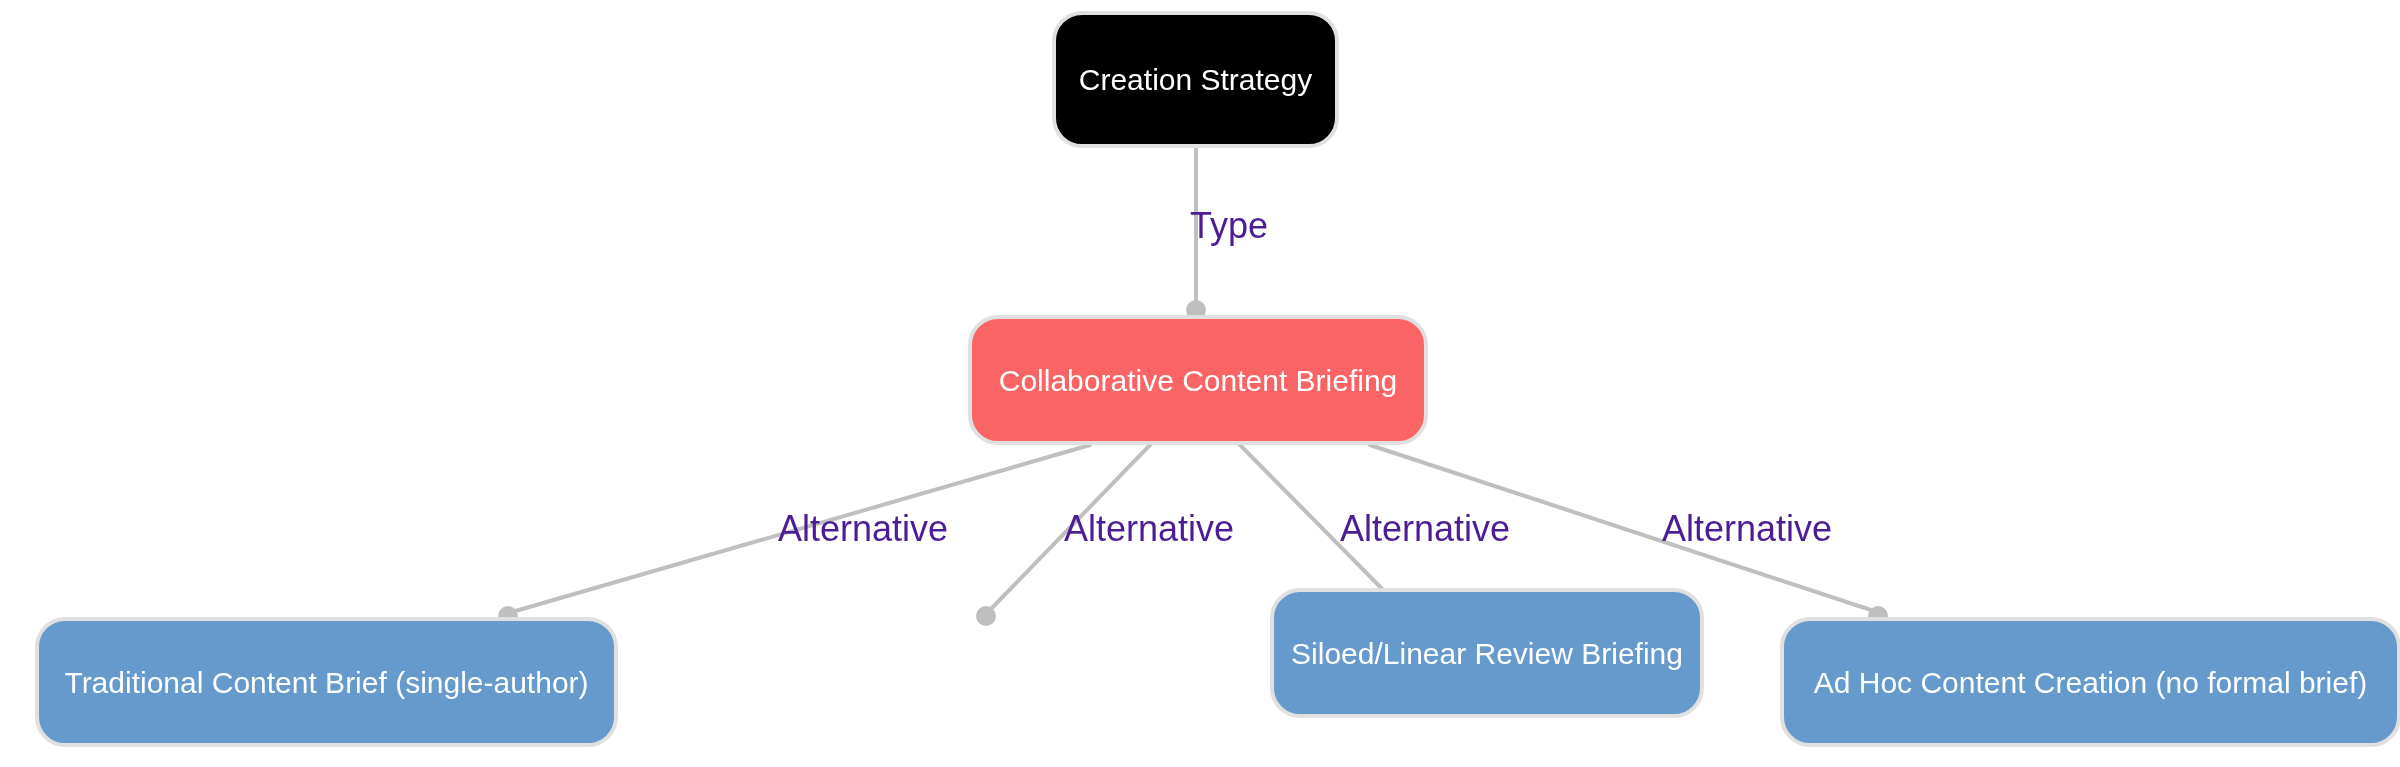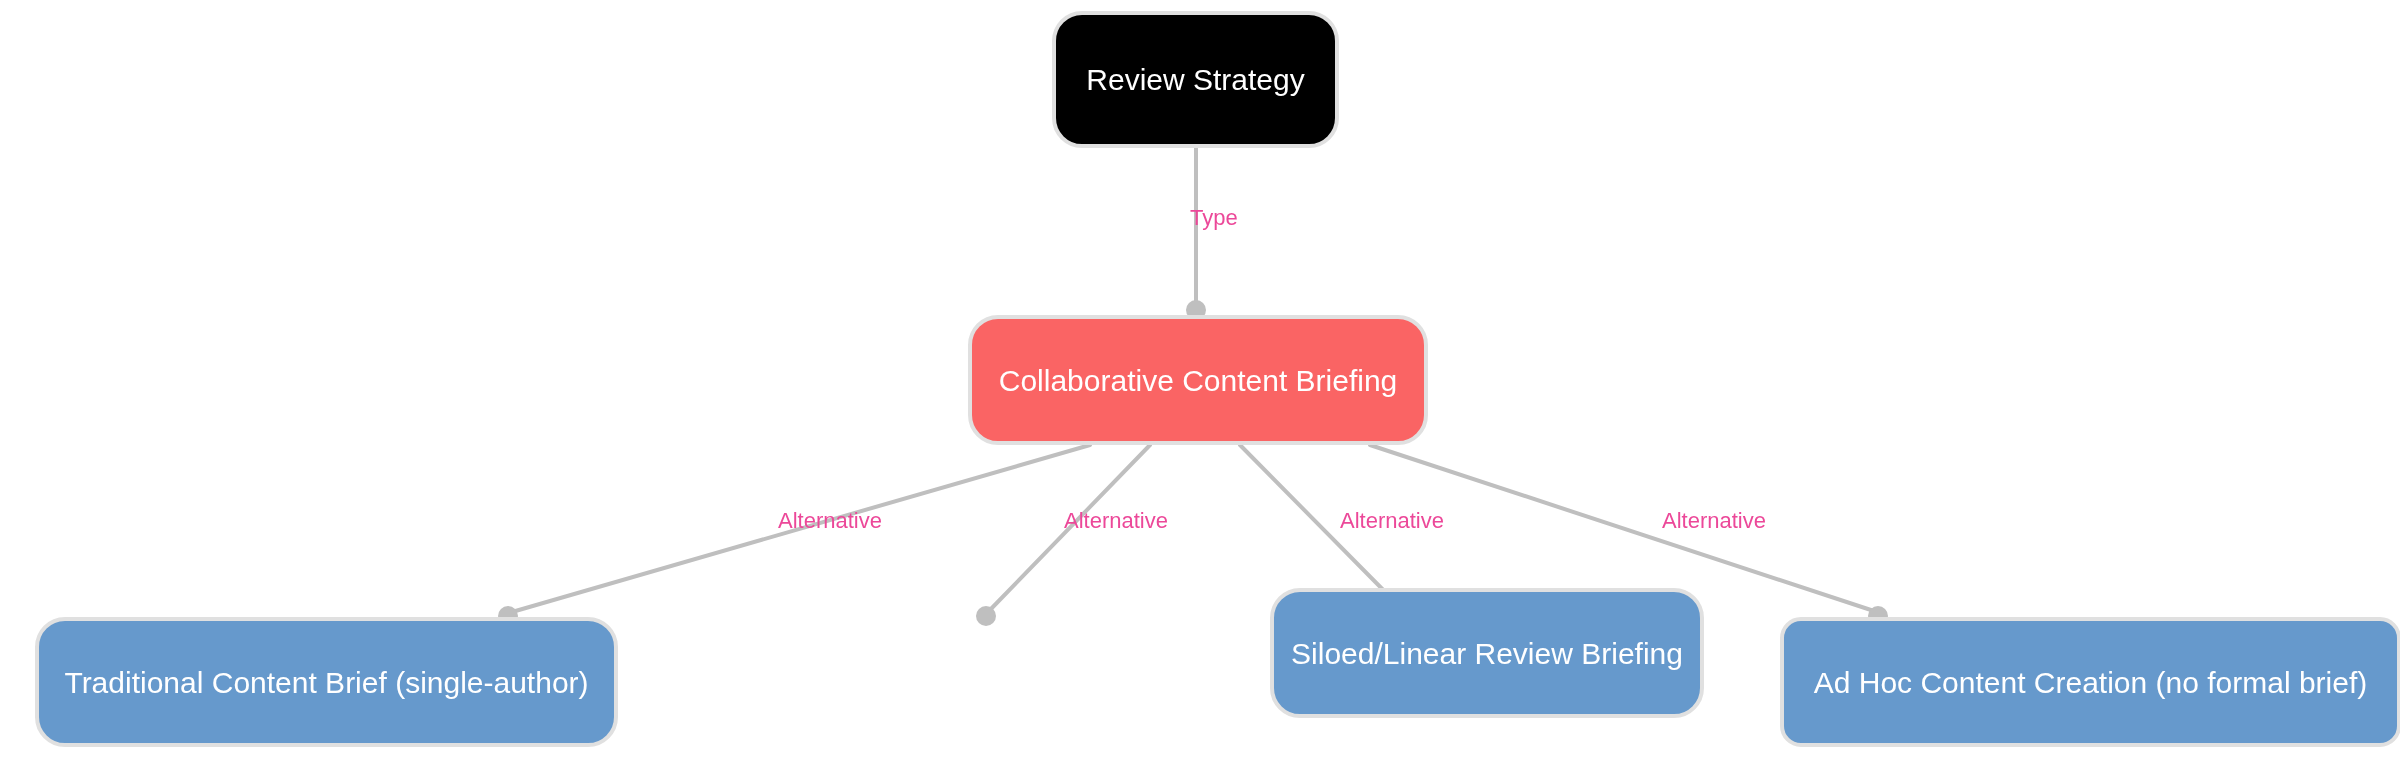--- a/index.html
+++ b/index.html
@@ -54,22 +54,22 @@
     font-size: 30px;
   }
   .node-alt {
     background: #6699cc;
     color: #ffffff;
     font-size: 30px;
     margin-left: 23px;
   }
   .edge-label {
     position: absolute;
-    font-size: 22px;
-    color: #ec4899;
+    font-size: 36px;
+    color: #4c1d95;
     background: transparent;
     white-space: nowrap;
     z-index: 4;
   }
 </style>
 </head>
 <body>
 
 <div id="canvas">
 
@@ -84,21 +84,21 @@
     <g fill="#bfbfbf" stroke="none">
       <circle cx="1196" cy="310" r="10"></circle>
       <circle cx="508" cy="616" r="10"></circle>
       <circle cx="986" cy="616" r="10"></circle>
       <circle cx="1405" cy="616" r="10"></circle>
       <circle cx="1878" cy="616" r="10"></circle>
     </g>
   </svg>
 
   <div class="node node-root" style="left:1052px; top:11px; width:287px; height:137px;">
-    <span class="node-label">Review Strategy</span>
+    <span class="node-label">Creation Strategy</span>
   </div>
 
   <div class="edge-label" style="left:1190px; top:205px;">
     <span>Type</span>
   </div>
 
   <div class="node node-focus" style="left:968px; top:315px; width:460px; height:130px;">
     <span class="node-label">Collaborative Content Briefing</span>
   </div>
 
@@ -120,17 +120,17 @@
 
   <div class="node node-alt" style="left:12px; top:617px; width:583px; height:130px;">
     <span class="node-label">Traditional Content Brief (single-author)</span>
   </div>
 
 
   <div class="node node-alt" style="left:1247px; top:588px; width:434px; height:130px;">
     <span class="node-label">Siloed/Linear Review Briefing</span>
   </div>
 
-  <div class="node node-alt" style="left:1757px; top:617px; width:621px; height:130px;border-radius:21px;">
+  <div class="node node-alt" style="left:1757px; top:617px; width:621px; height:130px;">
     <span class="node-label">Ad Hoc Content Creation (no formal brief)</span>
   </div>
 
 </div>
 
 </body></html>

